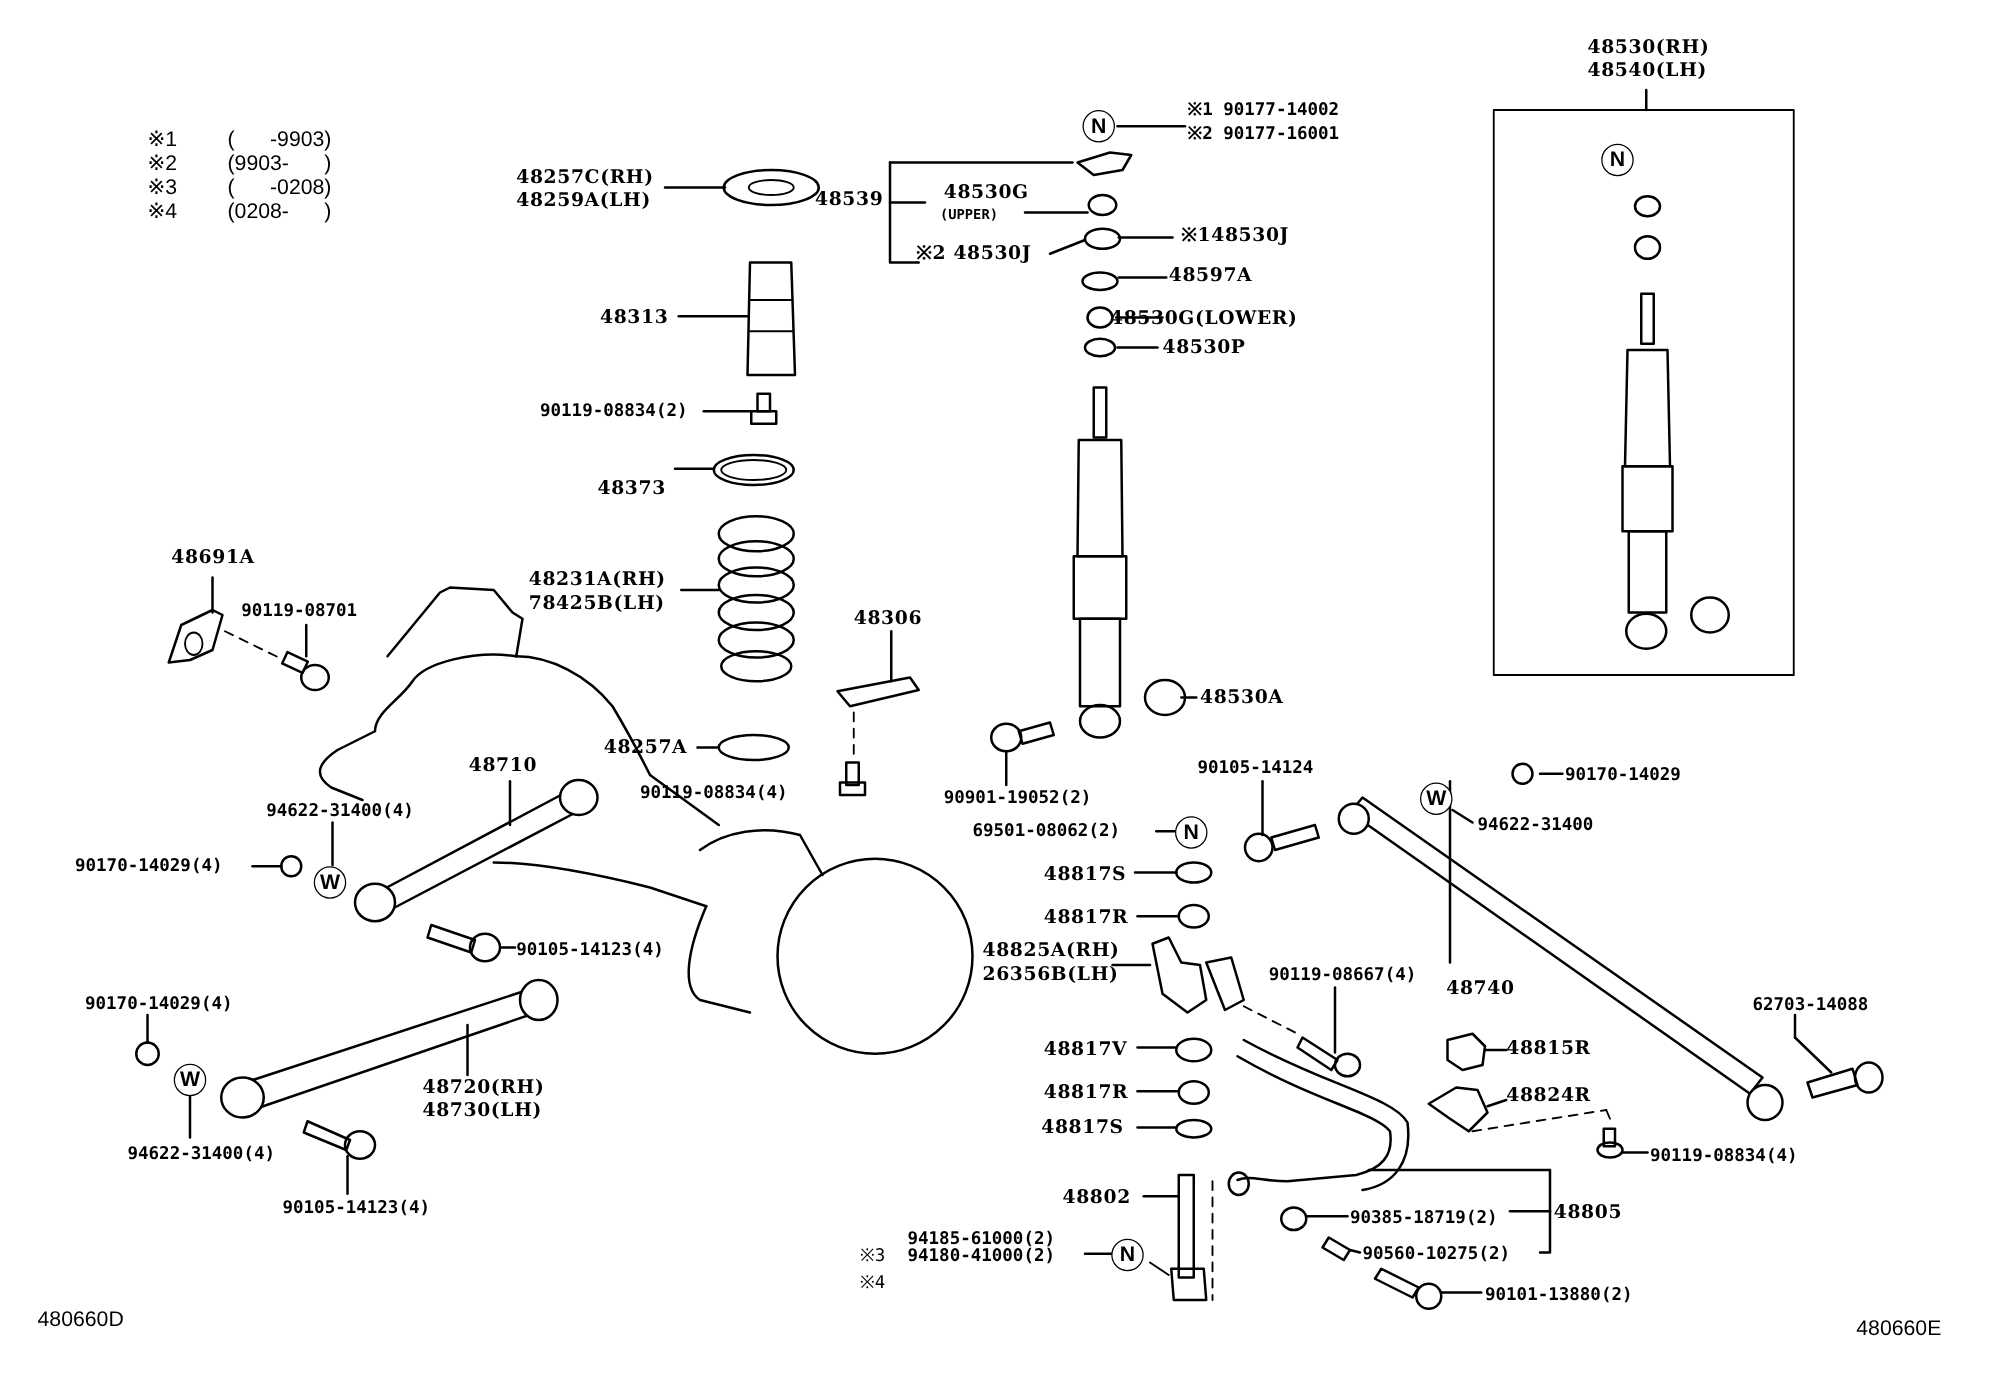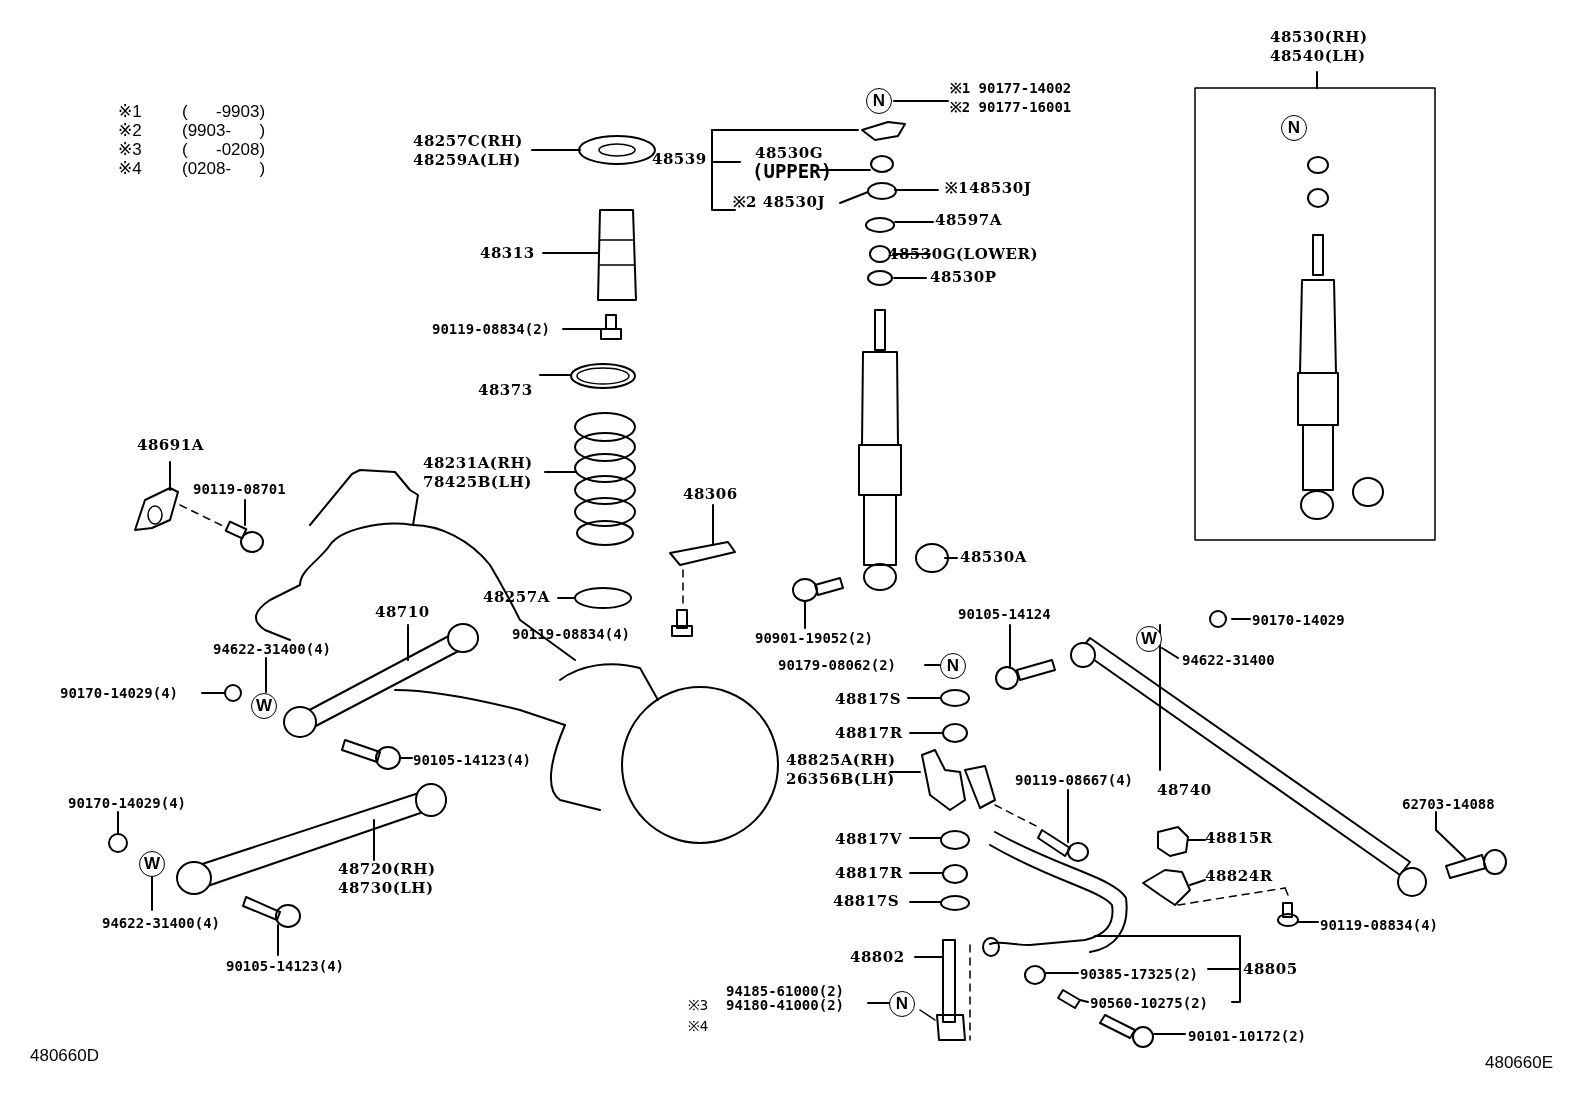--- a/index.html
+++ b/index.html
@@ -7,21 +7,21 @@
          font-family:"DejaVu Sans Mono","Liberation Mono",monospace; color:#000; }
   #stage { position:absolute; left:0; top:0; width:1592px; height:1099px; }
   svg.art { position:absolute; left:0; top:0; }
   svg.art * { fill:none; stroke:#000; stroke-width:2; stroke-linecap:round; stroke-linejoin:round; }
   svg.art .thin { stroke-width:1.5; }
   svg.art .dash { stroke-dasharray:7 6; stroke-width:1.5; }
   svg.art .fillw { fill:#fff; }
   .lbl { position:absolute; font-weight:bold; font-size:15px; line-height:17px;
          white-space:nowrap; letter-spacing:0.5px; font-family:"DejaVu Serif","Liberation Serif",serif; }
   .lbl.mono { font-family:"DejaVu Sans Mono","Liberation Mono",monospace; font-size:14px; letter-spacing:0; }
-  .lbl.small { font-size:19px;text-align:right; }
+  .lbl.small { font-size:11px;text-align:right; }
   .legend { position:absolute; left:118px; top:102px; font-family:"Liberation Sans","DejaVu Sans",sans-serif;
             font-size:17px; line-height:19px; }
   .legend .row { display:flex; }
   .legend .k { width:64px; }
   .legend .v { width:120px; }
   .circ { position:absolute; width:24px; height:24px; border:1.5px solid #000; border-radius:50%;
           font-family:"Liberation Sans","DejaVu Sans",sans-serif; font-weight:bold; font-size:17px;
           text-align:center; line-height:24px; background:#fff; }
   .code { position:absolute; font-family:"Liberation Sans","DejaVu Sans",sans-serif; font-size:17px; }
 </style>
@@ -273,42 +273,42 @@
   <div class="lbl mono" style="left:213px;top:641px">94622-31400(4)</div>
   <div class="lbl mono" style="left:60px;top:685px">90170-14029(4)</div>
   <div class="lbl mono" style="left:413px;top:752px">90105-14123(4)</div>
   <div class="lbl mono" style="left:68px;top:795px">90170-14029(4)</div>
   <div class="lbl" style="left:338px;top:861px">48720(RH)</div>
   <div class="lbl" style="left:338px;top:880px">48730(LH)</div>
   <div class="lbl mono" style="left:102px;top:915px">94622-31400(4)</div>
   <div class="lbl mono" style="left:226px;top:958px">90105-14123(4)</div>
   <div class="lbl" style="left:960px;top:549px">48530A</div>
   <div class="lbl mono" style="left:755px;top:630px">90901-19052(2)</div>
-  <div class="lbl mono" style="left:778px;top:657px">90179-08062(2)</div>
+  <div class="lbl mono" style="left:778px;top:657px">69501-08062(2)</div>
   <div class="lbl mono" style="left:958px;top:606px">90105-14124</div>
   <div class="lbl" style="left:835px;top:691px">48817S</div>
   <div class="lbl" style="left:835px;top:725px">48817R</div>
   <div class="lbl" style="left:786px;top:752px">48825A(RH)</div>
   <div class="lbl" style="left:786px;top:771px">26356B(LH)</div>
   <div class="lbl mono" style="left:1015px;top:772px">90119-08667(4)</div>
   <div class="lbl" style="left:1157px;top:782px">48740</div>
   <div class="lbl" style="left:835px;top:831px">48817V</div>
   <div class="lbl" style="left:835px;top:865px">48817R</div>
   <div class="lbl" style="left:833px;top:893px">48817S</div>
   <div class="lbl mono" style="left:1252px;top:612px">90170-14029</div>
   <div class="lbl mono" style="left:1182px;top:652px">94622-31400</div>
   <div class="lbl mono" style="left:1402px;top:796px">62703-14088</div>
   <div class="lbl" style="left:1205px;top:830px">48815R</div>
   <div class="lbl" style="left:1205px;top:868px">48824R</div>
   <div class="lbl mono" style="left:1320px;top:917px">90119-08834(4)</div>
   <div class="lbl" style="left:850px;top:949px">48802</div>
   <div class="lbl" style="left:1243px;top:961px">48805</div>
-  <div class="lbl mono" style="left:1080px;top:966px">90385-17325(2)</div>
+  <div class="lbl mono" style="left:1080px;top:966px">90385-18719(2)</div>
   <div class="lbl mono" style="left:1090px;top:995px">90560-10275(2)</div>
-  <div class="lbl mono" style="left:1188px;top:1028px">90101-10172(2)</div>
+  <div class="lbl mono" style="left:1188px;top:1028px">90101-13880(2)</div>
   <div class="lbl mono" style="left:688px;top:997px;font-weight:normal">※3</div>
   <div class="lbl mono" style="left:726px;top:997px">94180-41000(2)</div>
   <div class="lbl mono" style="left:688px;top:1018px;font-weight:normal">※4</div>
   <div class="lbl mono" style="left:726px;top:983px">94185-61000(2)</div>
 
   <div class="code" style="left:30px;top:1046px">480660D</div>
   <div class="code" style="left:1485px;top:1053px">480660E</div>
 </div>
 
 </body></html>

